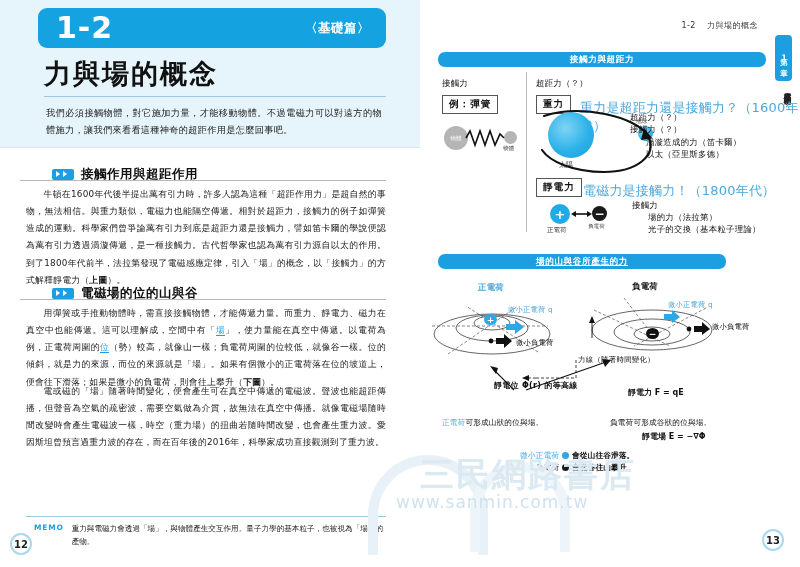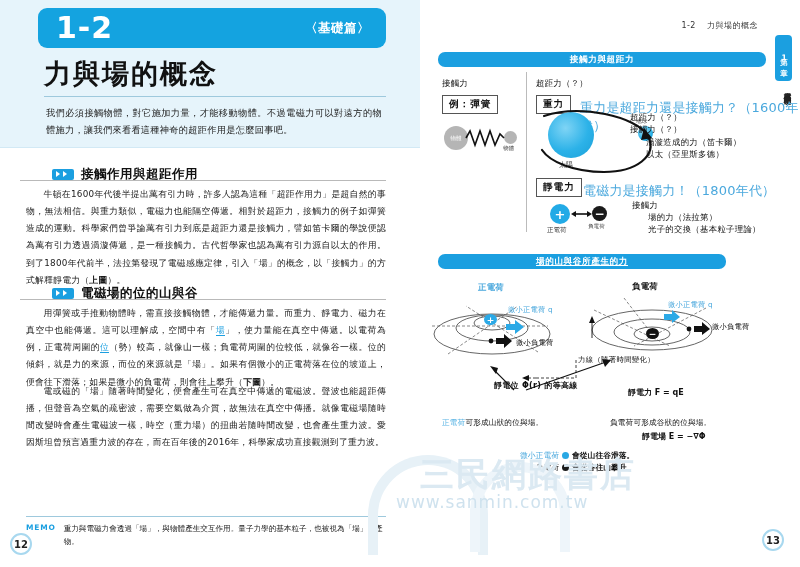--- a/index.html
+++ b/index.html
@@ -84,21 +84,21 @@
     text-align: justify; text-indent: 2em; letter-spacing: 0.25px;
   }
   .hl { color: #1b9fe0; border-bottom: 1px solid #1b9fe0; }
   .bd { font-weight: bold; }
 
   .memo-rule {
     position: absolute; left: 26px; top: 516px; width: 360px; height: 1px;
     background: #9ec9dd;
   }
   .memo-row { position: absolute; left: 26px; top: 522px; width: 362px; display: flex; gap: 8px; }
-  .memo-label { color: #1b9fe0; font-size: 7.5px; font-weight: bold; letter-spacing: 0.8px; flex: none; padding-top: 1px; }
+  .memo-label { color: #1b9fe0; font-size: 7.5px; font-weight: bold; letter-spacing: 0.8px; flex: none; padding-top: 1px; margin-left: 8px; }
   .memo-text { font-size: 7.6px; line-height: 1.75; color: #222; }
 
   .pagenum {
     position: absolute; width: 22px; height: 22px; border-radius: 50%;
     border: 2px solid #a8d8ef; background: #fff;
     display: flex; align-items: center; justify-content: center;
     font-size: 10px; font-weight: bold; color: #222;
   }
   .pagenum.left { left: 10px; top: 533px; }
   .pagenum.right { left: 762px; top: 529px; }

